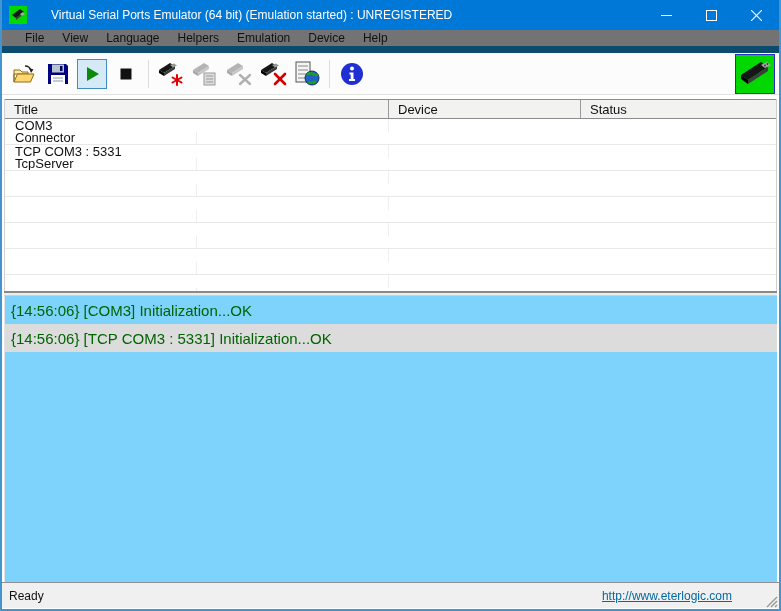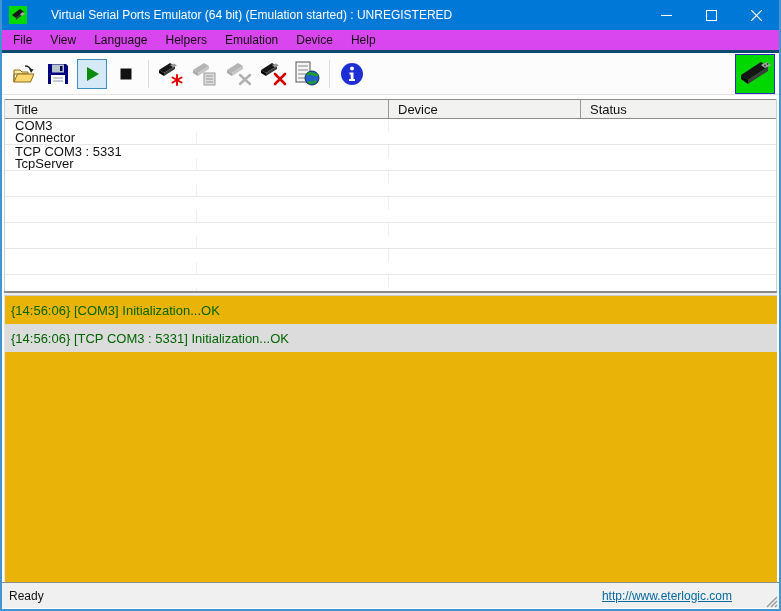--- a/index.html
+++ b/index.html
@@ -15,22 +15,22 @@
   .titlebar {
     height:30px; background:#0078d7; color:#ffffff;
     display:flex; align-items:center; padding-left:7px;gap:16px;
   }
   .app-icon { width:18px; height:18px; flex:0 0 auto; display:block; }
   .titlebar .title { font-size:12px; margin-left:8px; white-space:nowrap; }
   .win-controls { margin-left:auto; display:flex; height:100%; }
   .wbtn { width:45px; height:100%; display:flex; align-items:center; justify-content:center; cursor:default; }
   
   .menubar {
-    height:23px; background:#d946ef; display:flex; align-items:center;
-    font-size:12px; color:#111; padding-left:2px; border-bottom:3px solid #0c4a6e;
+    height:23px; background:#737373; display:flex; align-items:center;
+    font-size:12px; color:#111; padding-left:14px; border-bottom:7px solid #0c4a6e;
   }
   .menu-item { padding:4px 9px; cursor:default; }
   
   .toolbar {
     height:42px; background:#fcfcfc; border-bottom:1px solid #e2e2e2;
     display:flex; align-items:center; padding-left:5px; position:relative;
   }
   .tbtn {
     width:30px; height:30px; margin:0 2px; display:flex;
     align-items:center; justify-content:center; border:1px solid transparent;
@@ -55,22 +55,22 @@
   .th { display:flex; align-items:center; padding-left:9px;
     border-right:1px solid #9a9a9a; cursor:default; }
   .trow { display:flex; height:26px; border-bottom:1px solid #e8e8e8; cursor:default;flex-direction:column; }
   .td { display:flex; align-items:center; padding-left:10px;
     border-right:1px solid #efefef; height:100%; overflow:hidden; white-space:nowrap; }
   .col-title { width:384px; } .col-device { width:192px; } .col-status { flex:1; border-right:none; }
   
   .splitter { height:5px; margin:0 2px; background:#ececec;
     border-top:2px solid #8a8a8a; border-bottom:1px solid #cfcfcf; cursor:row-resize; }
   
-  .log { height:286px; margin:0 2px; background:#eab308; overflow:hidden;
-    font-size:13px; color:#006400; border-left:1px solid #e4e4e4; }
+  .log { height:286px; margin:0 2px; background:#7dd3fc; overflow:hidden;
+    font-size:15px; color:#006400; border-left:1px solid #e4e4e4; }
   .log-entry { height:28px; display:flex; align-items:center; padding-left:6px;
     white-space:nowrap; cursor:default; }
   .log-entry.selected { background:#dcdcdc; }
   
   .statusbar { height:26px; background:#f0f0f0; border-top:1px solid #8f8f8f;
     display:flex; align-items:center; font-size:12px; color:#111; padding:0 7px; }
   .status-link { margin-left:auto; margin-right:40px; color:#0369a1;
     text-decoration:underline; cursor:pointer; }
   .grip { position:absolute; right:1px; bottom:1px; width:14px; height:14px; cursor:nwse-resize; }
 </style>

